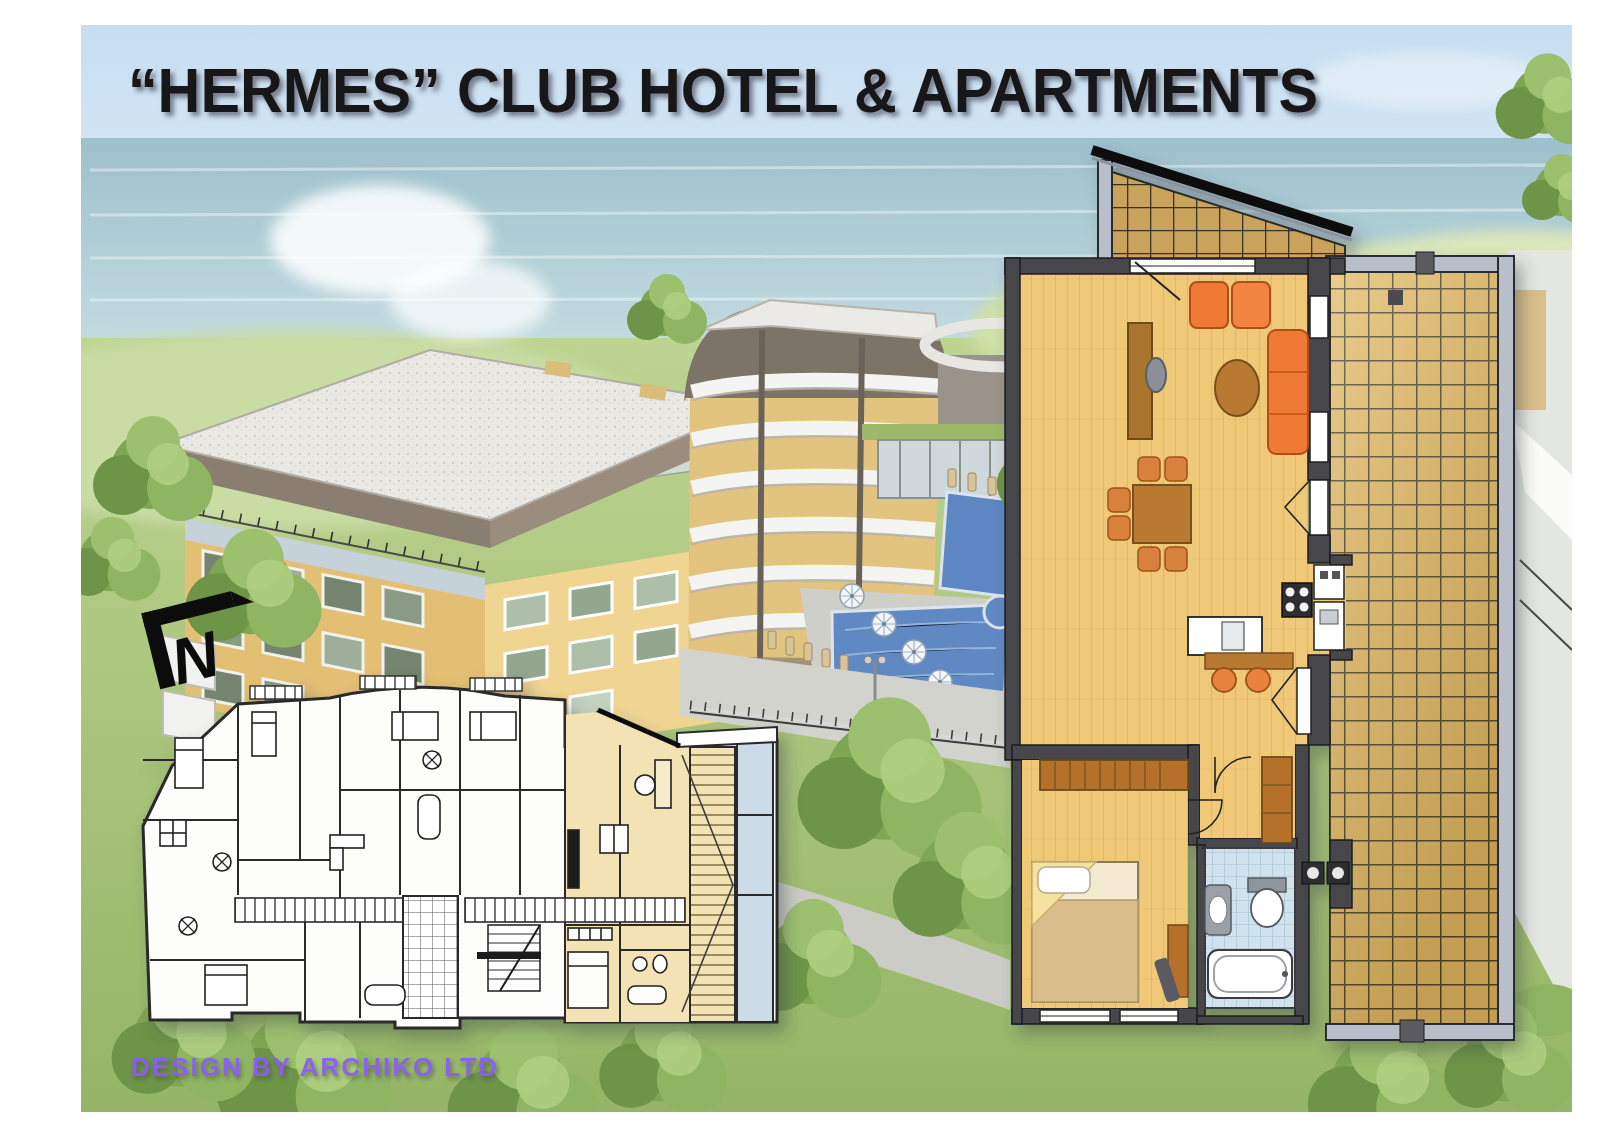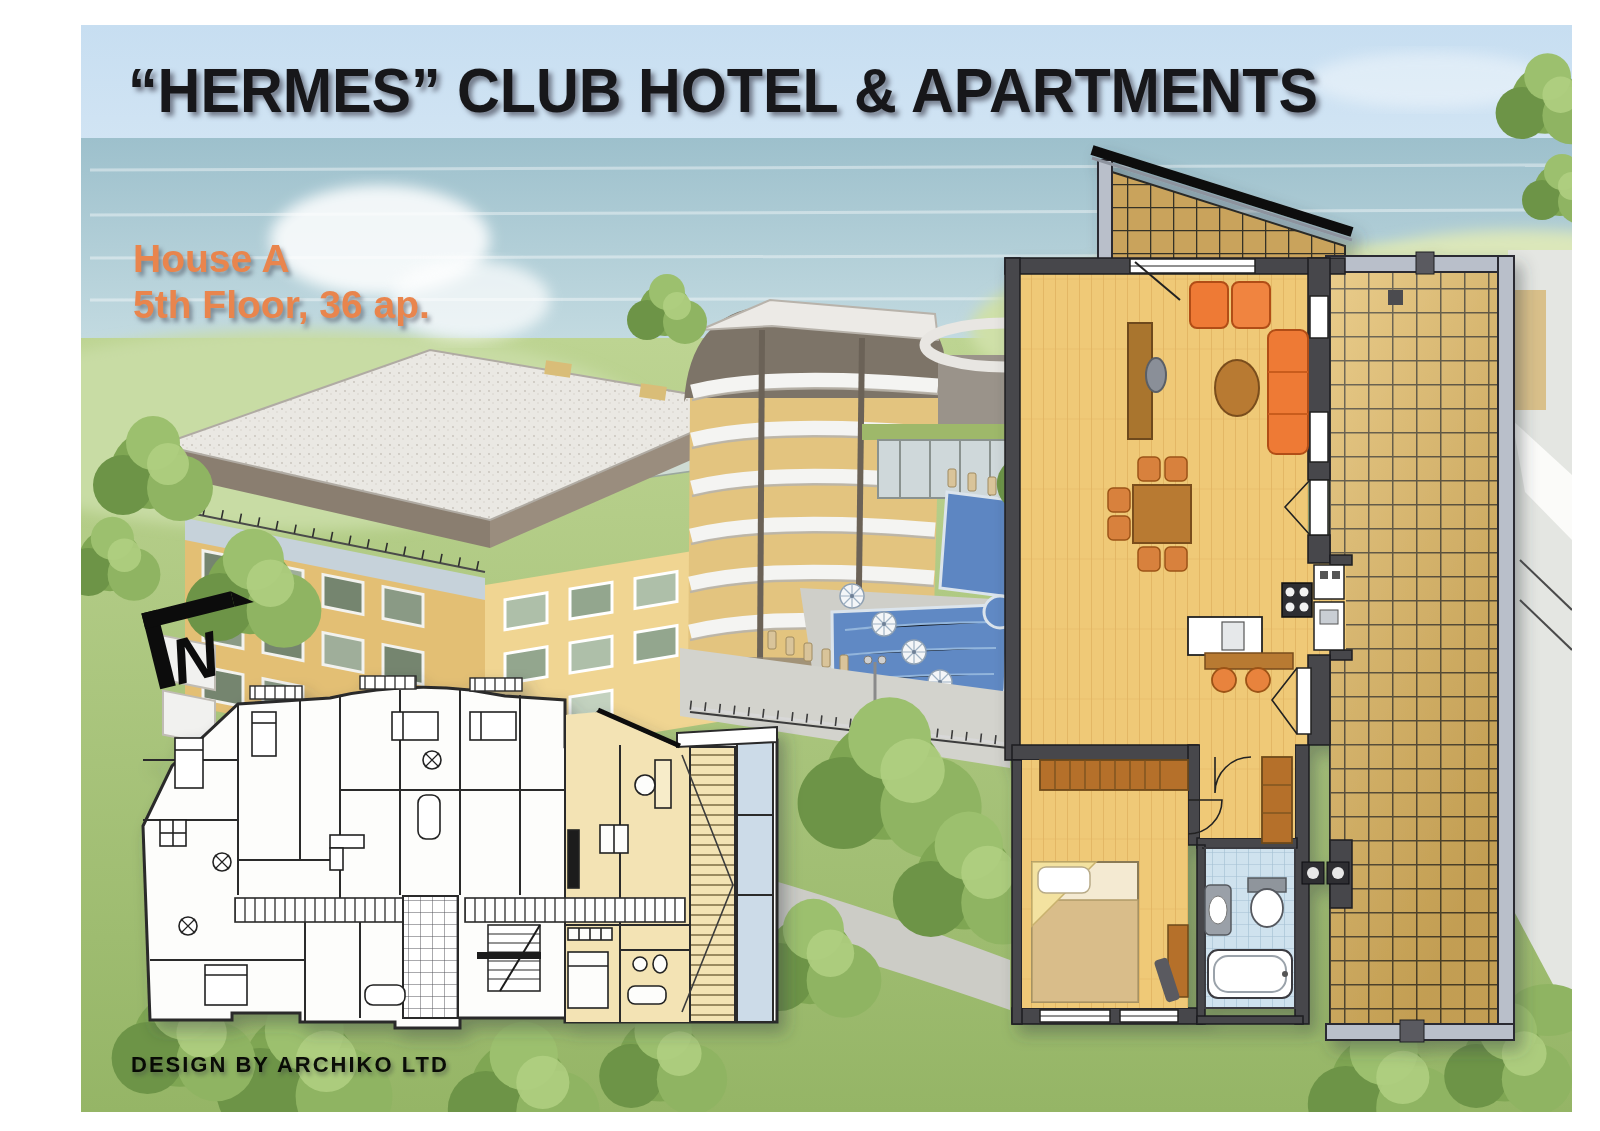--- a/index.html
+++ b/index.html
@@ -4,22 +4,22 @@
 <style>
   html,body{margin:0;padding:0;background:#ffffff;}
   .page{position:relative;width:1600px;height:1131px;background:#ffffff;overflow:hidden;
         font-family:"Liberation Sans",sans-serif;}
   .scene{position:absolute;left:0;top:0;width:1600px;height:1131px;display:block;}
   .title{position:absolute;left:128px;top:54px;margin:0;font-size:63px;font-weight:bold;
          color:#17171a;letter-spacing:0px;white-space:nowrap;transform:scaleX(.94);
          transform-origin:left center;text-shadow:4px 4px 5px rgba(90,95,110,.8);}
   .house-note{position:absolute;left:133px;top:236px;font-size:39px;font-weight:bold;
          color:#e9854d;line-height:1.18;text-shadow:3px 4px 4px rgba(70,75,90,.55);}
-  .credit{position:absolute;left:131px;top:1052px;font-size:22px;font-weight:bold;
-         color:#000000;letter-spacing:2px;opacity:.93;white-space:nowrap;
+  .credit{position:absolute;left:131px;top:1052px;font-size:26px;font-weight:bold;
+         color:#8b5cf6;letter-spacing:2px;opacity:.93;white-space:nowrap;
          text-shadow:2px 3px 4px rgba(70,80,70,.65);}
 </style>
 </head>
 <body>
 
 <div class="page">
 <svg class="scene" viewBox="0 0 1600 1131">
   <defs>
     <clipPath id="content">
           <rect x="81" y="25" width="1491" height="1087"></rect>
@@ -542,18 +542,14 @@
         <rect x="1040" y="1010" width="70" height="12" fill="#ffffff" stroke="#222" stroke-width="1.5"></rect>
         <line x1="1040" y1="1016" x2="1110" y2="1016" stroke="#222" stroke-width="1"></line>
         <rect x="1120" y="1010" width="58" height="12" fill="#ffffff" stroke="#222" stroke-width="1.5"></rect>
         <line x1="1120" y1="1016" x2="1178" y2="1016" stroke="#222" stroke-width="1"></line>
       </g>
     </g>
   </g>
 </svg>
 
 <h1 class="title">“HERMES” CLUB HOTEL &amp; APARTMENTS</h1>
-<div class="house-note">
-  <div>House A</div>
-  <div>5th Floor, 36 ap.</div>
-</div>
 <div class="credit">DESIGN BY ARCHIKO LTD</div>
 </div>
 
 </body></html>

